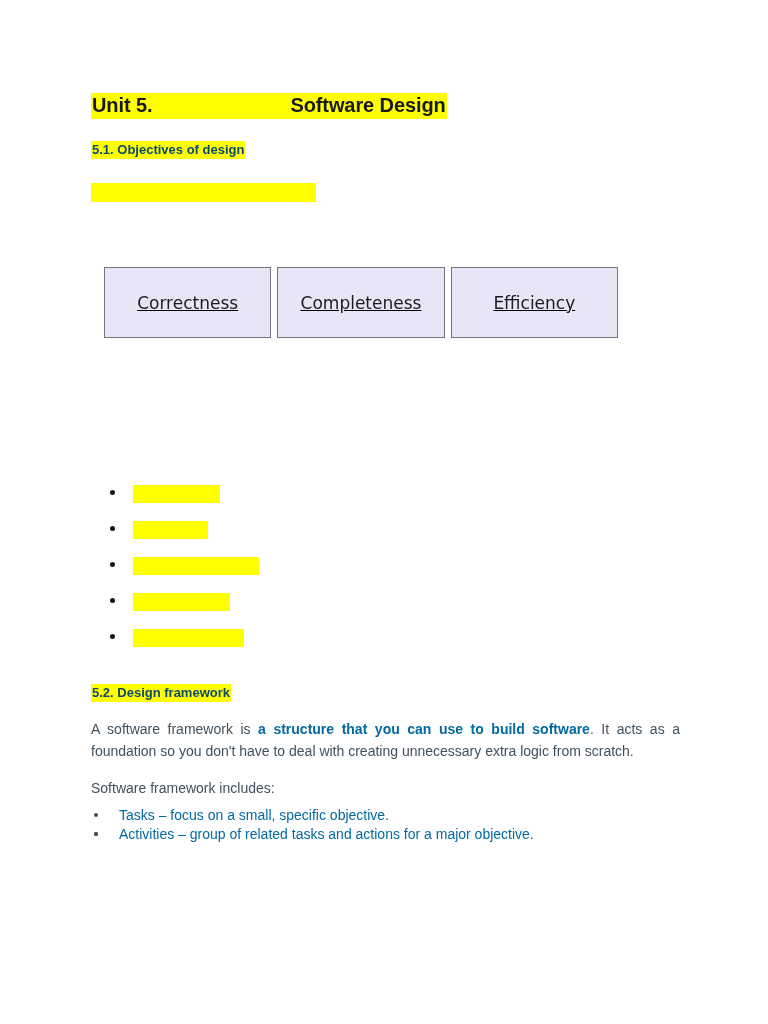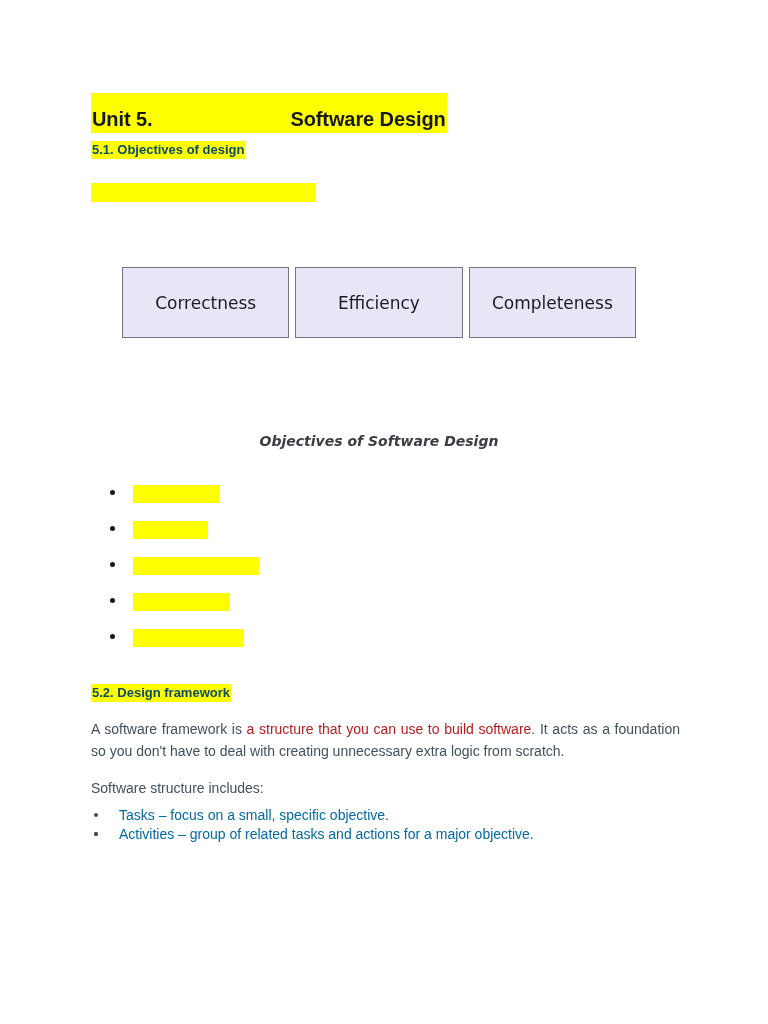--- a/index.html
+++ b/index.html
@@ -31,21 +31,21 @@
     font-weight: bold;
     color: #17191c;
     letter-spacing: -0.1px;
     white-space: pre;
   }
   .hl {
     background: #ffff00;
   }
   .title-inner {
     display: inline-block;
-    padding: 15px 1px 2px 1px;
+    padding: 1px 1px 2px 1px;
   }
   .tab-gap {
     display: inline-block;
     width: 138px;
   }
 
   
   .sec-head {
     position: absolute;
     font-size: 13px;
@@ -96,23 +96,24 @@
     position: absolute;
     left: 23px;
     top: 1px;
     height: 18px;
     background: #ffff00;
   }
 
   
   .diagram {
     position: absolute;
-    left: 122px;
+    left: 104px;
     top: 267px;
     width: 514px;
+    text-decoration: underline;
   }
   .diagram-row {
     display: flex;
     gap: 6px;
     margin-bottom: 4px;
   }
   .dbox {
     flex: 1 1 0;
     height: 71px;
     background: #e7e6f6;
@@ -149,22 +150,22 @@
     color: #41505e;
     text-align: justify;
     text-justify: inter-word;
   }
   #para-1 { top: 718px; }
   #para-2 {
     top: 777px;
     text-align: left;
   }
   .body-para b {
-    color: #b91c1c;
-    font-weight: normal;
+    color: #0369a1;
+    font-weight: bold;
   }
 
   
   .blist {
     position: absolute;
     left: 91px;
     top: 806px;
     width: 589px;
   }
   .blist-item {
@@ -192,24 +193,23 @@
 
   <div class="doc-title"><span class="hl title-inner"><span>Unit 5.</span><span class="tab-gap"></span><span>Software Design</span></span></div>
 
   <div class="sec-head" id="sec51"><span class="hl">5.1. Objectives of design</span></div>
 
   <div class="redact" id="redact-top"></div>
 
   <div class="diagram">
     <div class="diagram-row">
       <div class="dbox">Correctness</div>
+      <div class="dbox">Completeness</div>
       <div class="dbox">Efficiency</div>
-      <div class="dbox">Completeness</div>
-    </div>
-    <div class="diagram-caption">Objectives of Software Design</div>
+    </div>
   </div>
 
   <div class="rlist">
     <div class="rlist-item">
       <span class="rlist-bullet"></span>
       <span class="rlist-bar" id="rb0" style="width: 87px;"></span>
     </div>
     <div class="rlist-item">
       <span class="rlist-bullet"></span>
       <span class="rlist-bar" id="rb1" style="width: 75px;"></span>
@@ -225,21 +225,21 @@
     <div class="rlist-item">
       <span class="rlist-bullet"></span>
       <span class="rlist-bar" id="rb4" style="width: 111px;"></span>
     </div>
   </div>
 
   <div class="sec-head" id="sec52"><span class="hl">5.2. Design framework</span></div>
 
   <div class="body-para" id="para-1"><span>A software framework is </span><b>a structure that you can use to build software</b><span>. It acts as a foundation so you don't have to deal with creating unnecessary extra logic from scratch.</span></div>
 
-  <div class="body-para" id="para-2">Software structure includes:</div>
+  <div class="body-para" id="para-2">Software framework includes:</div>
 
   <div class="blist">
     <div class="blist-item">
       <span class="blist-bullet"></span>
       <span>Tasks – focus on a small, specific objective.</span>
     </div>
     <div class="blist-item">
       <span class="blist-bullet"></span>
     </div>
     <div class="blist-item">

